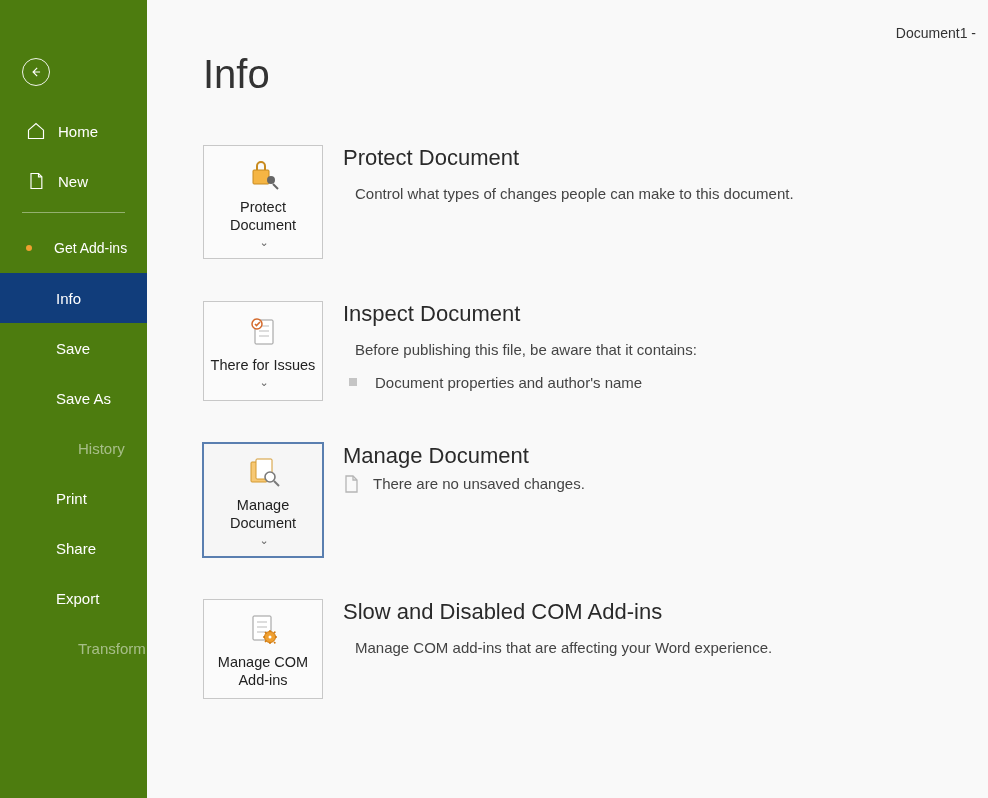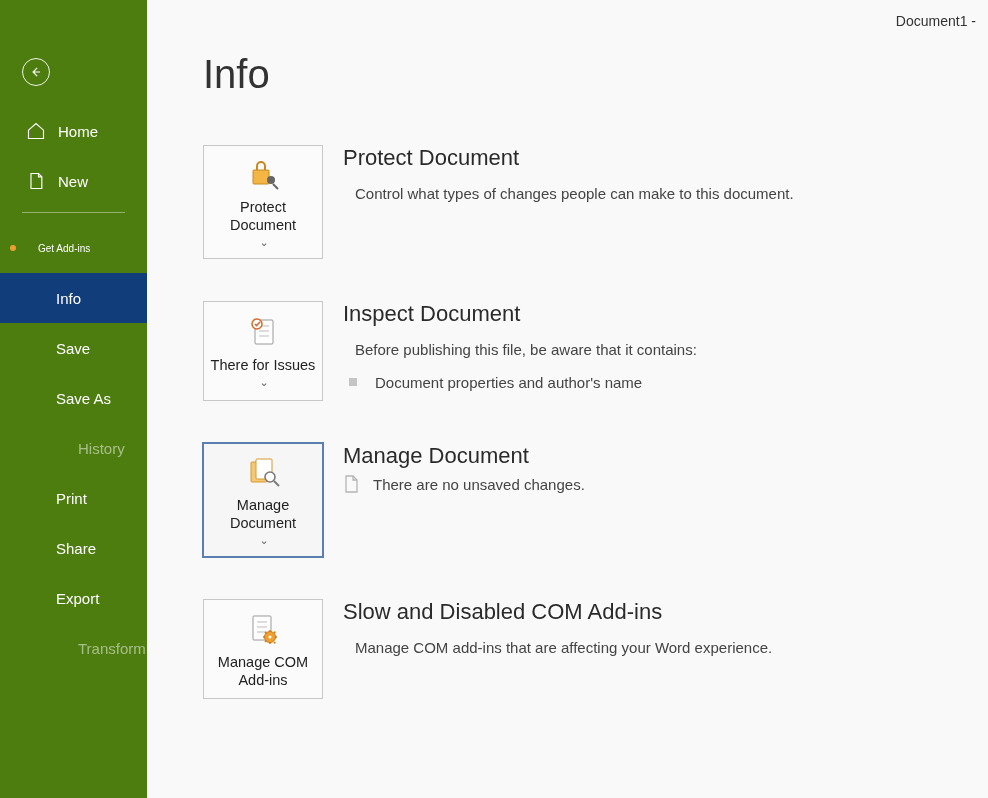--- a/index.html
+++ b/index.html
@@ -41,40 +41,40 @@
 
   .nav-divider {
     height: 1px;
     background: rgba(255,255,255,0.4);
     margin: 6px 22px 10px 22px;
   }
 
   .bullet-item {
     display: flex; align-items: center;
     height: 50px;
-    padding-left: 10px;
-    font-size: 10px;
+    padding-left: 26px;
+    font-size: 14px;
     cursor: pointer;
   }
   .bullet-item .dot {
     width: 6px; height: 6px; border-radius: 50%;
     background: #f0a030;
     margin-right: 22px;
   }
 
   
   .content {
     flex: 1;
     position: relative;
     background: #f9f9f9;
     padding: 0 0 0 56px;
   }
   .doc-title {
     position: absolute;
-    top: 13px; right: 12px;
+    top: 25px; right: 12px;
     font-size: 14px;
     color: #333;
   }
   .page-title {
     font-size: 40px;
     font-weight: 300;
     color: #333;
     margin: 52px 0 48px 0;
   }
 
@@ -123,21 +123,21 @@
     font-size: 15px; color: #444;
     padding-left: 6px;
   }
   .issue-list li::before {
     content: "";
     width: 8px; height: 8px;
     background: #c5c5c5;
     margin-right: 18px;
   }
   .manage-line {
-    display: flex; align-items: center;
+    display: flex; align-items: flex-start;
     font-size: 15px; color: #444;
     margin-top: 6px;
   }
   .manage-line .doc-icon { width: 16px; height: 18px; margin-right: 14px; }
   .manage-line .doc-icon svg { stroke: #b5b5b5; fill: none; stroke-width: 1.3; }
 </style>
 </head>
 <body>
 
 <div class="sidebar">

